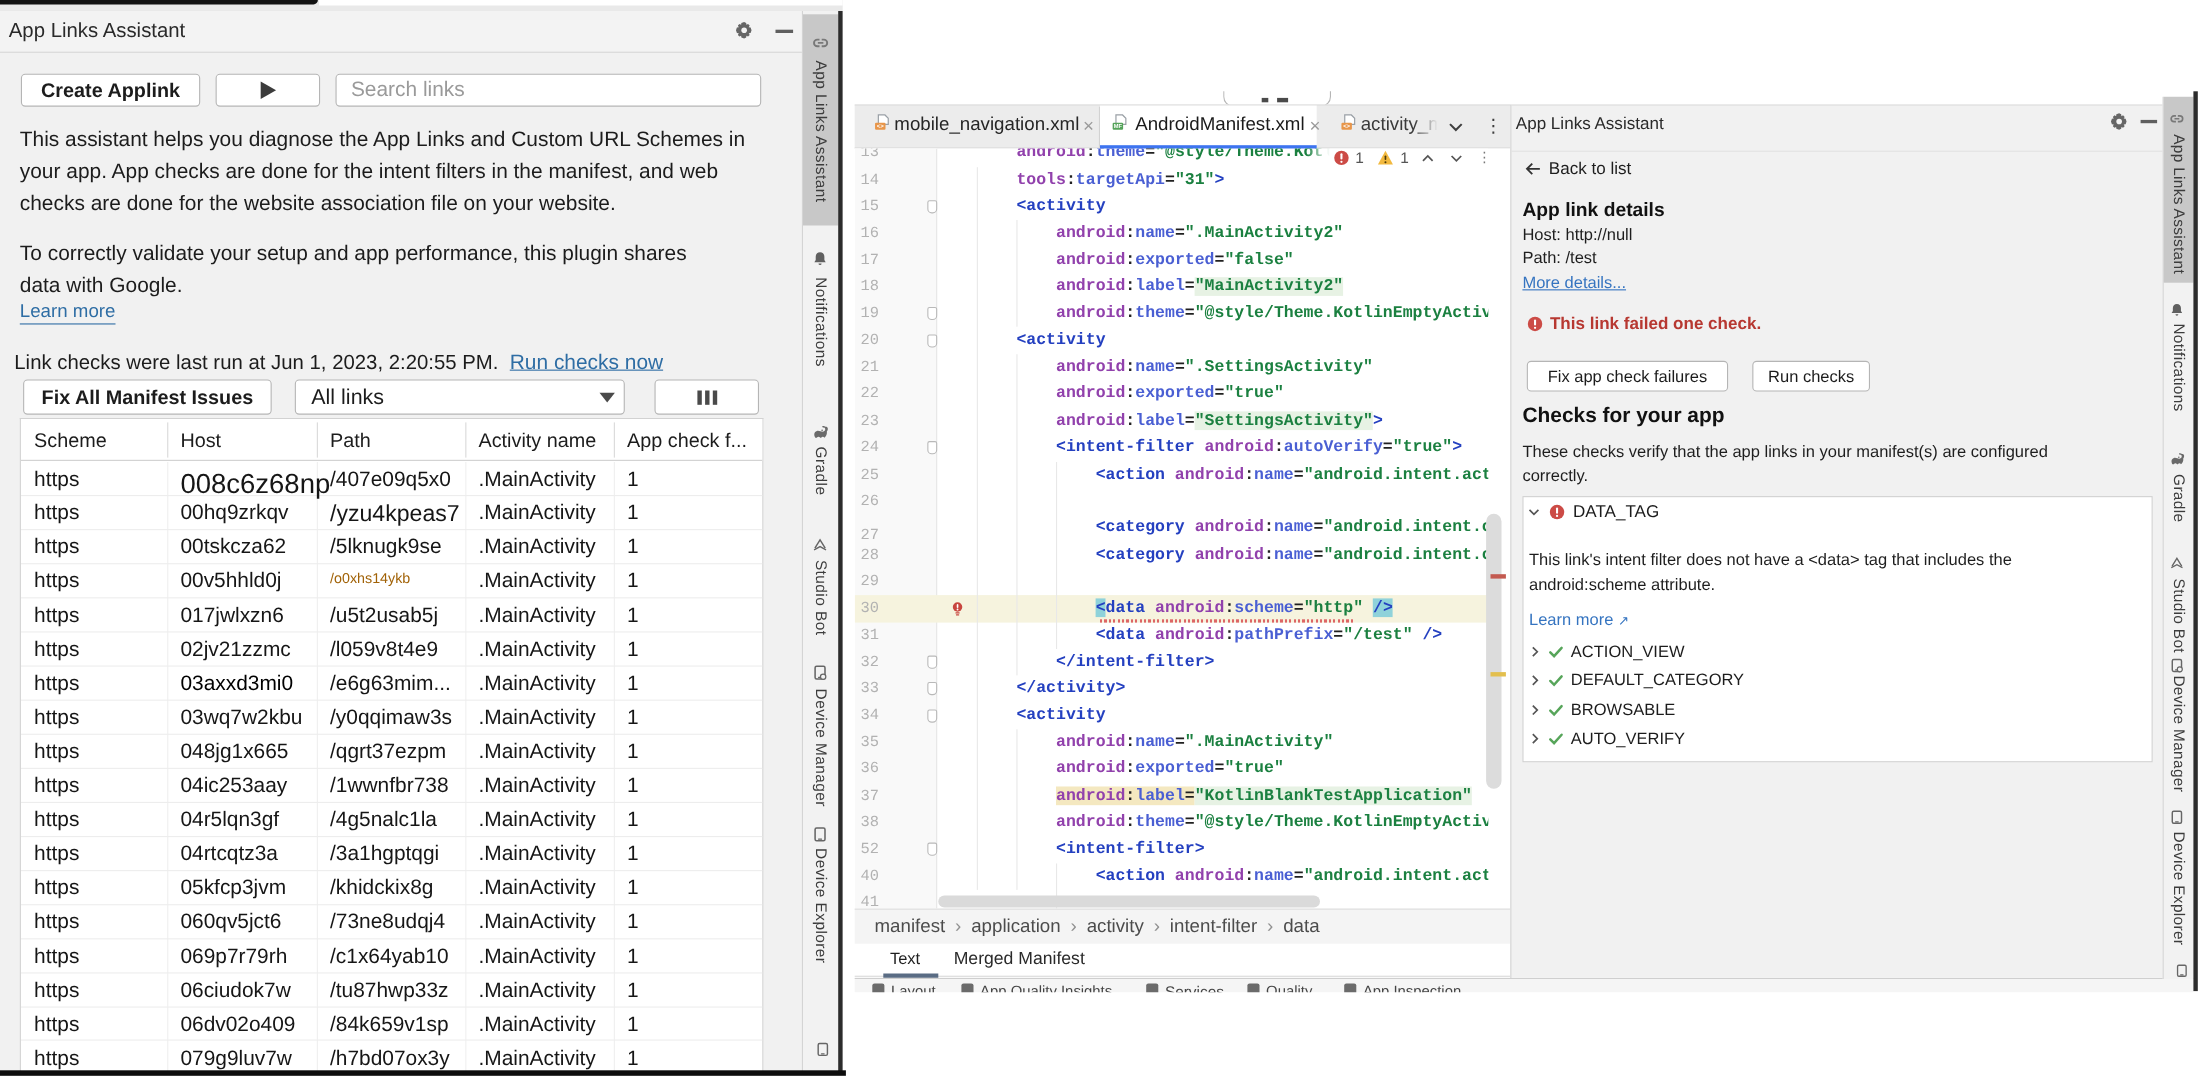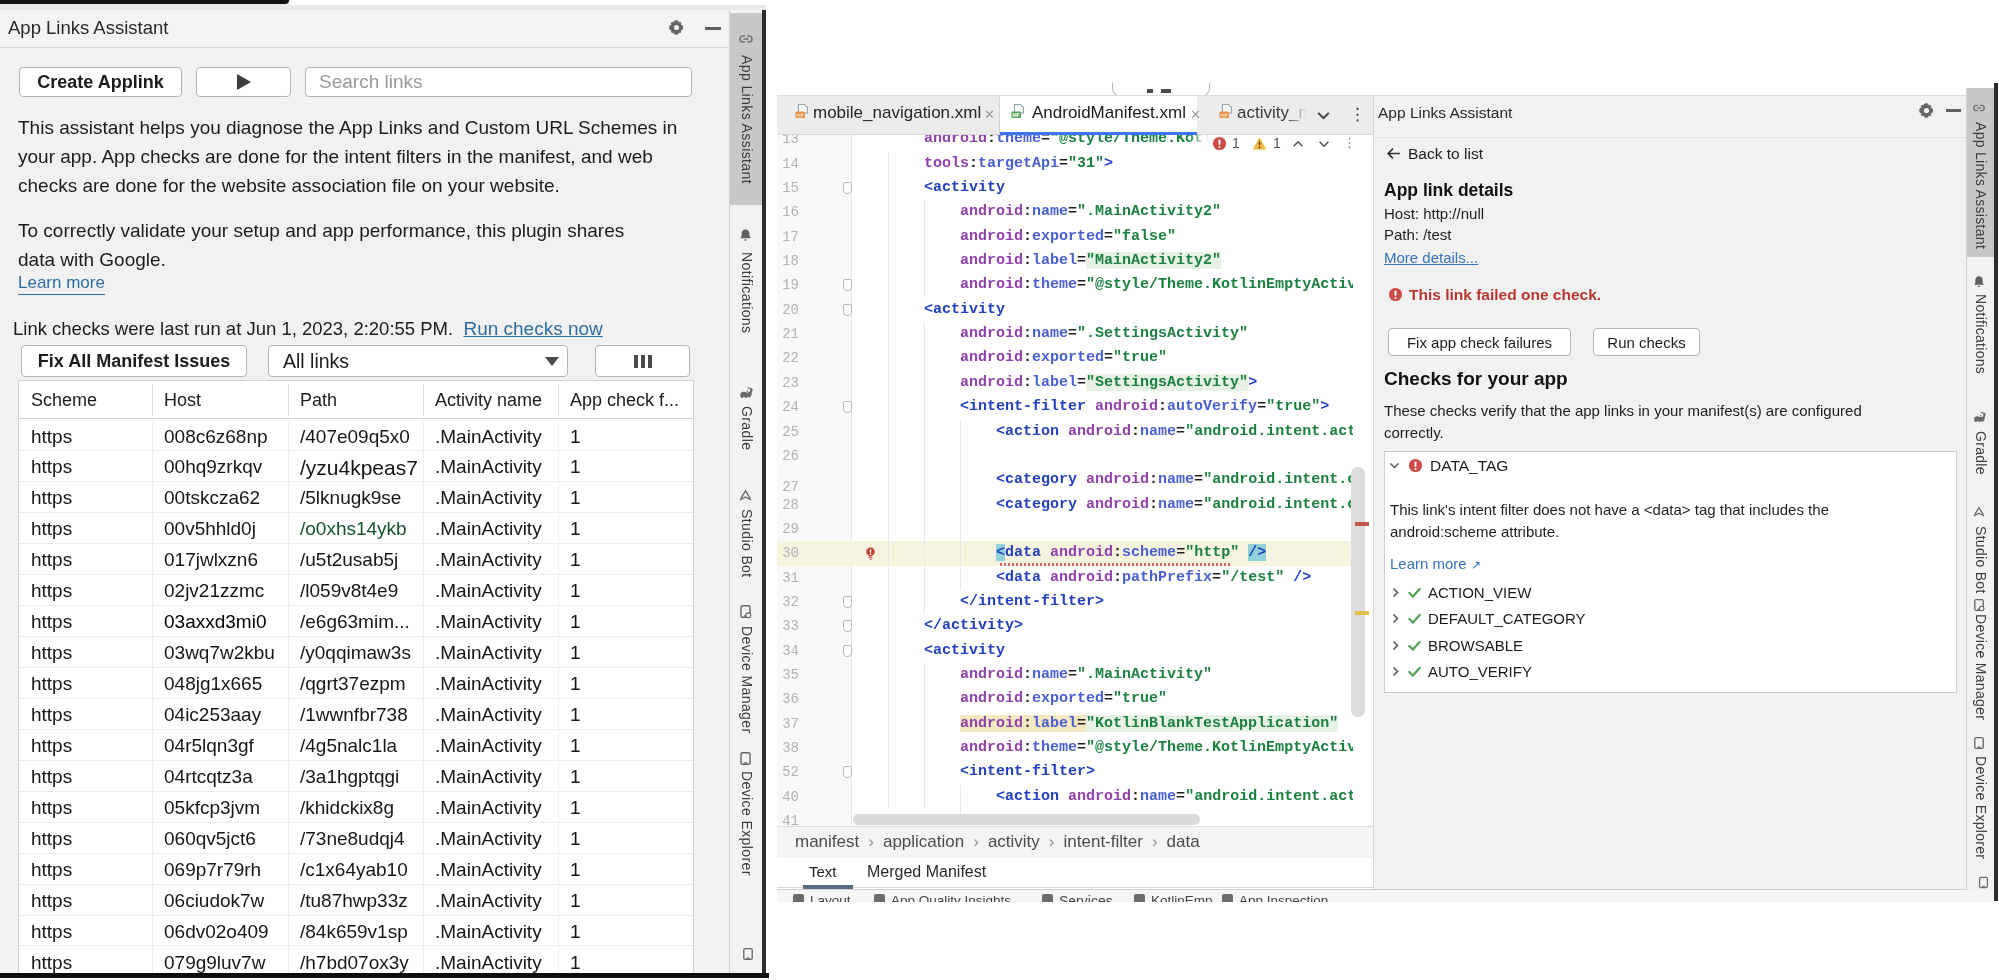--- a/index.html
+++ b/index.html
@@ -54,40 +54,40 @@
 <div class="a" style="left:133px;top:3px;width:1.4px;height:32px;background:#d9d9d9"></div>
 <div class="a" style="left:269px;top:3px;width:1.4px;height:32px;background:#d9d9d9"></div>
 <div class="a" style="left:404px;top:3px;width:1.4px;height:32px;background:#d9d9d9"></div>
 <div class="a" style="left:539px;top:3px;width:1.4px;height:32px;background:#d9d9d9"></div>
 <div class="a" style="left:133px;top:39px;width:1px;height:555px;background:#efefef"></div>
 <div class="a" style="left:269px;top:39px;width:1px;height:555px;background:#efefef"></div>
 <div class="a" style="left:404px;top:39px;width:1px;height:555px;background:#efefef"></div>
 <div class="a" style="left:539px;top:39px;width:1px;height:555px;background:#efefef"></div>
 <div class="a" style="left:0;top:39.5px;width:676px;height:30.94px;border-bottom:1px solid #ededed"></div>
 <div class="a" style="left:12px;top:44.5px;font-size:19px;color:#161616;white-space:nowrap">https</div>
-<div class="a" style="left:145px;top:44.5px;font-size:19px;color:#161616;white-space:nowrap">008c6z68np</div>
+<div class="a" style="left:145px;top:44.5px;font-size:25px;color:#161616;white-space:nowrap">008c6z68np</div>
 <div class="a" style="left:281px;top:44.5px;font-size:19px;color:#161616;white-space:nowrap">/407e09q5x0</div>
 <div class="a" style="left:416px;top:44.5px;font-size:19px;color:#161616;white-space:nowrap">.MainActivity</div>
 <div class="a" style="left:551px;top:44.5px;font-size:19px;color:#161616;white-space:nowrap">1</div>
 <div class="a" style="left:0;top:70.4px;width:676px;height:30.94px;border-bottom:1px solid #ededed"></div>
 <div class="a" style="left:12px;top:75.4px;font-size:19px;color:#161616;white-space:nowrap">https</div>
 <div class="a" style="left:145px;top:75.4px;font-size:19px;color:#161616;white-space:nowrap">00hq9zrkqv</div>
 <div class="a" style="left:281px;top:75.4px;font-size:21px;color:#161616;white-space:nowrap">/yzu4kpeas7</div>
 <div class="a" style="left:416px;top:75.4px;font-size:19px;color:#161616;white-space:nowrap">.MainActivity</div>
 <div class="a" style="left:551px;top:75.4px;font-size:19px;color:#161616;white-space:nowrap">1</div>
 <div class="a" style="left:0;top:101.4px;width:676px;height:30.94px;border-bottom:1px solid #ededed"></div>
 <div class="a" style="left:12px;top:106.4px;font-size:19px;color:#161616;white-space:nowrap">https</div>
 <div class="a" style="left:145px;top:106.4px;font-size:19px;color:#161616;white-space:nowrap">00tskcza62</div>
 <div class="a" style="left:281px;top:106.4px;font-size:19px;color:#161616;white-space:nowrap">/5lknugk9se</div>
 <div class="a" style="left:416px;top:106.4px;font-size:19px;color:#161616;white-space:nowrap">.MainActivity</div>
 <div class="a" style="left:551px;top:106.4px;font-size:19px;color:#161616;white-space:nowrap">1</div>
 <div class="a" style="left:0;top:132.3px;width:676px;height:30.94px;border-bottom:1px solid #ededed"></div>
 <div class="a" style="left:12px;top:137.3px;font-size:19px;color:#161616;white-space:nowrap">https</div>
 <div class="a" style="left:145px;top:137.3px;font-size:19px;color:#161616;white-space:nowrap">00v5hhld0j</div>
-<div class="a" style="left:281px;top:137.3px;font-size:19px;color:#14532d;white-space:nowrap">/o0xhs14ykb</div>
+<div class="a" style="left:281px;top:137.3px;font-size:13px;color:#a16207;white-space:nowrap">/o0xhs14ykb</div>
 <div class="a" style="left:416px;top:137.3px;font-size:19px;color:#161616;white-space:nowrap">.MainActivity</div>
 <div class="a" style="left:551px;top:137.3px;font-size:19px;color:#161616;white-space:nowrap">1</div>
 <div class="a" style="left:0;top:163.3px;width:676px;height:30.94px;border-bottom:1px solid #ededed"></div>
 <div class="a" style="left:12px;top:168.3px;font-size:19px;color:#161616;white-space:nowrap">https</div>
 <div class="a" style="left:145px;top:168.3px;font-size:19px;color:#161616;white-space:nowrap">017jwlxzn6</div>
 <div class="a" style="left:281px;top:168.3px;font-size:19px;color:#161616;white-space:nowrap">/u5t2usab5j</div>
 <div class="a" style="left:416px;top:168.3px;font-size:19px;color:#161616;white-space:nowrap">.MainActivity</div>
 <div class="a" style="left:551px;top:168.3px;font-size:19px;color:#161616;white-space:nowrap">1</div>
 <div class="a" style="left:0;top:194.2px;width:676px;height:30.94px;border-bottom:1px solid #ededed"></div>
 <div class="a" style="left:12px;top:199.2px;font-size:19px;color:#161616;white-space:nowrap">https</div>
@@ -356,21 +356,21 @@
 <div class="a" style="left:803px;top:885px;width:50px;height:3.5px;background:#5a6c84"></div>
 <div class="a" style="left:867px;top:863px;font-size:16px;color:#2a2a2a">Merged Manifest</div>
 <div class="a" style="left:777px;top:889px;width:1217px;height:12.5px;background:#f5f5f5;border-top:1px solid #cfcfcf;overflow:hidden">
 <div class="a" style="left:16px;top:3.5px;width:11px;height:11px;background:#6b6b6b;border-radius:2px"></div>
 <div class="a" style="left:33px;top:2.5px;font-size:13.5px;color:#444">Layout ...</div>
 <div class="a" style="left:97px;top:3.5px;width:11px;height:11px;background:#6b6b6b;border-radius:2px"></div>
 <div class="a" style="left:114px;top:2.5px;font-size:13.5px;color:#444">App Quality Insights</div>
 <div class="a" style="left:265px;top:3.5px;width:11px;height:11px;background:#6b6b6b;border-radius:2px"></div>
 <div class="a" style="left:282px;top:2.5px;font-size:14px;color:#444">Services</div>
 <div class="a" style="left:357px;top:3.5px;width:11px;height:11px;background:#6b6b6b;border-radius:2px"></div>
-<div class="a" style="left:374px;top:2.5px;font-size:13.5px;color:#444">KotlinEmp</div>
+<div class="a" style="left:374px;top:2.5px;font-size:13.5px;color:#444">Quality</div>
 <div class="a" style="left:445px;top:3.5px;width:11px;height:11px;background:#6b6b6b;border-radius:2px"></div>
 <div class="a" style="left:462px;top:2.5px;font-size:13.5px;color:#444">App Inspection</div>
 </div>
 <div class="a" style="left:1373px;top:95px;width:593px;height:794px;background:#f1f1f1;border-left:1px solid #d4d4d4;border-top:1px solid #dcdcdc"></div>
 <div class="a" style="left:1378px;top:104px;font-size:15.5px;color:#2a2a2a">App Links Assistant</div>
 <svg style="position:absolute;left:1918px;top:102px" width="17" height="17" viewBox="0 0 24 24">
     <path fill="#666" d="M12 1.5l2.6 1.2.3 2.4 2.1-1.2 2.1 2.1-1.2 2.1 2.4.3L21.5 12l-1.2 3.6-2.4.3 1.2 2.1-2.1 2.1-2.1-1.2-.3 2.4L12 22.5l-3.6-1.2-.3-2.4-2.1 1.2-2.1-2.1 1.2-2.1-2.4-.3L1.5 12l1.2-3.6 2.4-.3-1.2-2.1 2.1-2.1 2.1 1.2.3-2.4z"></path>
     <circle cx="12" cy="12" r="3.6" fill="#f3f3f3"></circle>
   </svg>
 <div class="a" style="left:1946px;top:109px;width:15px;height:3px;background:#5f5f5f"></div>

